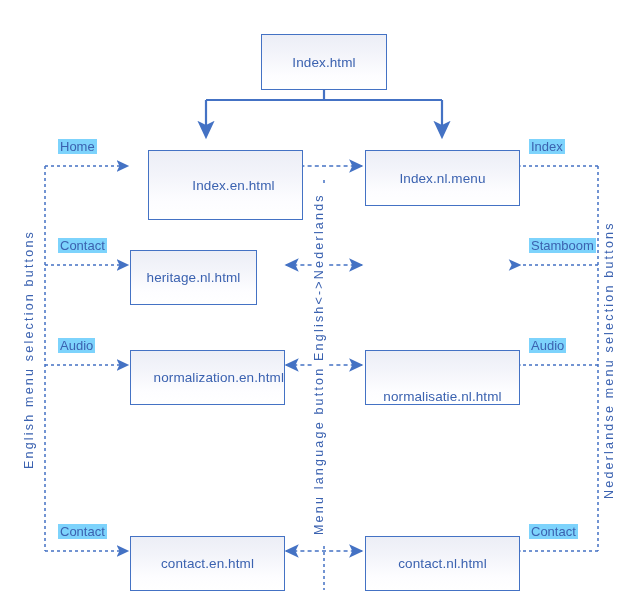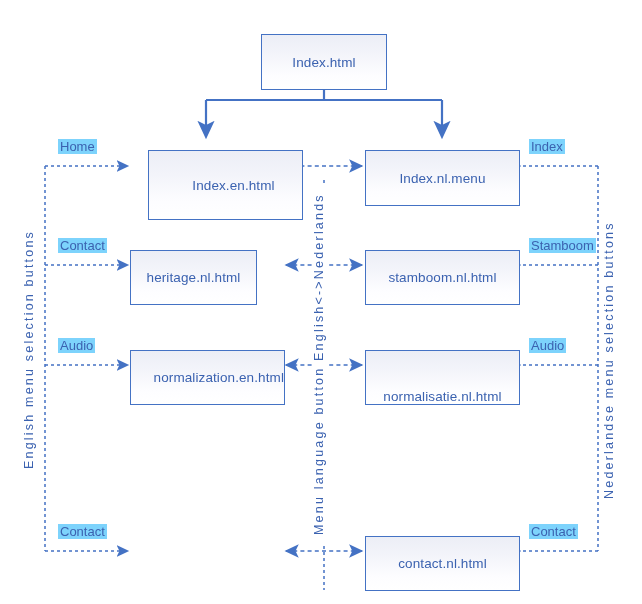--- a/index.html
+++ b/index.html
@@ -106,31 +106,31 @@
   <div class="node" style="left:148px;top:138px;width:155px;height:70px;padding-left:16px;">
     <span>Index.en.html</span>
   </div>
   <div class="node" style="left:365px;top:138px;width:155px;height:56px;">
     <span>Index.nl.menu</span>
   </div>
 
   <div class="node" style="left:130px;top:238px;width:127px;height:55px;text-align:right;">
     <span>heritage.nl.html</span>
   </div>
-  <div class="node" style="left:365px;top:238px;width:155px;height:55px;">
-    <span>stamboom.nl.html</span>
-  </div>
 
   <div class="node" style="left:130px;top:338px;width:155px;height:55px;justify-content:flex-end;">
     <span>normalization.en.html</span>
   </div>
   <div class="node" style="left:365px;top:338px;width:155px;height:55px;align-items:flex-end;">
     <span>normalisatie.nl.html</span>
   </div>
 
+  <div class="node" style="left:130px;top:524px;width:155px;height:55px;">
+    <span>contact.en.html</span>
+  </div>
   <div class="node" style="left:365px;top:524px;width:155px;height:55px;">
     <span>contact.nl.html</span>
   </div>
 
   <div class="edge-label" style="left:58px;top:139px;"><span>Home</span></div>
   <div class="edge-label" style="left:58px;top:238px;"><span>Contact</span></div>
   <div class="edge-label" style="left:58px;top:338px;"><span>Audio</span></div>
   <div class="edge-label" style="left:58px;top:524px;"><span>Contact</span></div>
 
   <div class="edge-label" style="left:529px;top:139px;"><span>Index</span></div>

